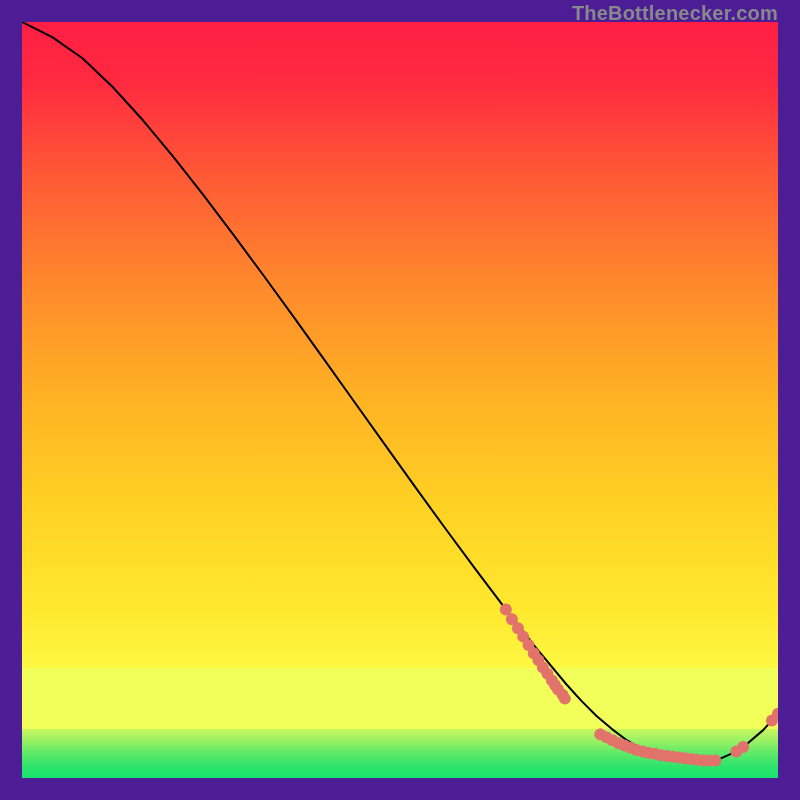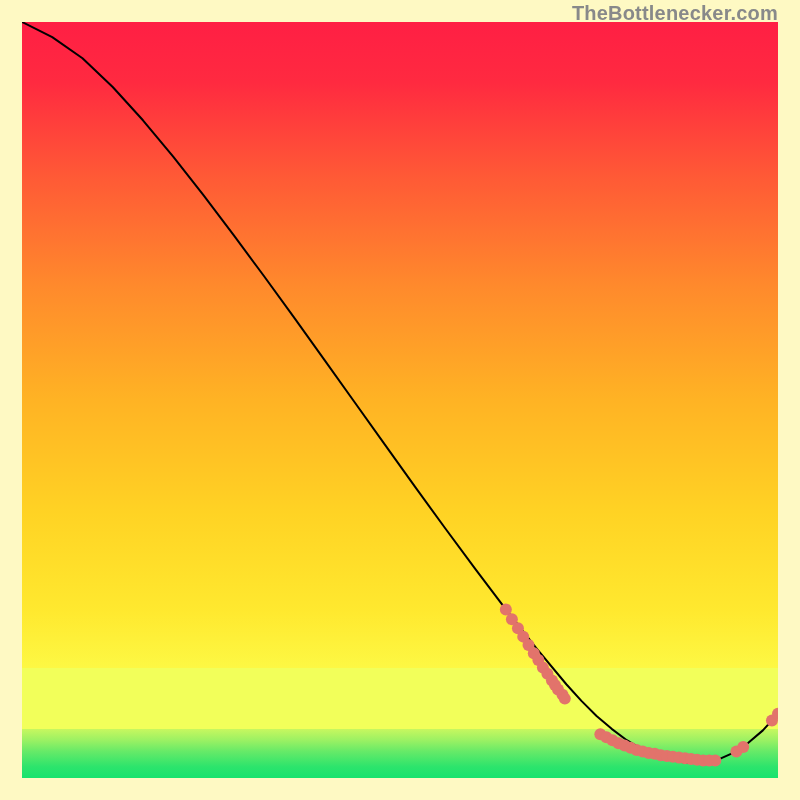--- a/index.html
+++ b/index.html
@@ -7,21 +7,21 @@
     padding: 0;
     width: 800px;
     height: 800px;
     background: #000;
     overflow: hidden;
   }
   .stage {
     position: relative;
     width: 800px;
     height: 800px;
-    background: #fef9c3;
+    background: #4c1d95;
   }
   .plot {
     position: absolute;
     left: 22px;
     top: 22px;
     width: 756px;
     height: 756px;
   }
   .attribution {
     position: absolute;

